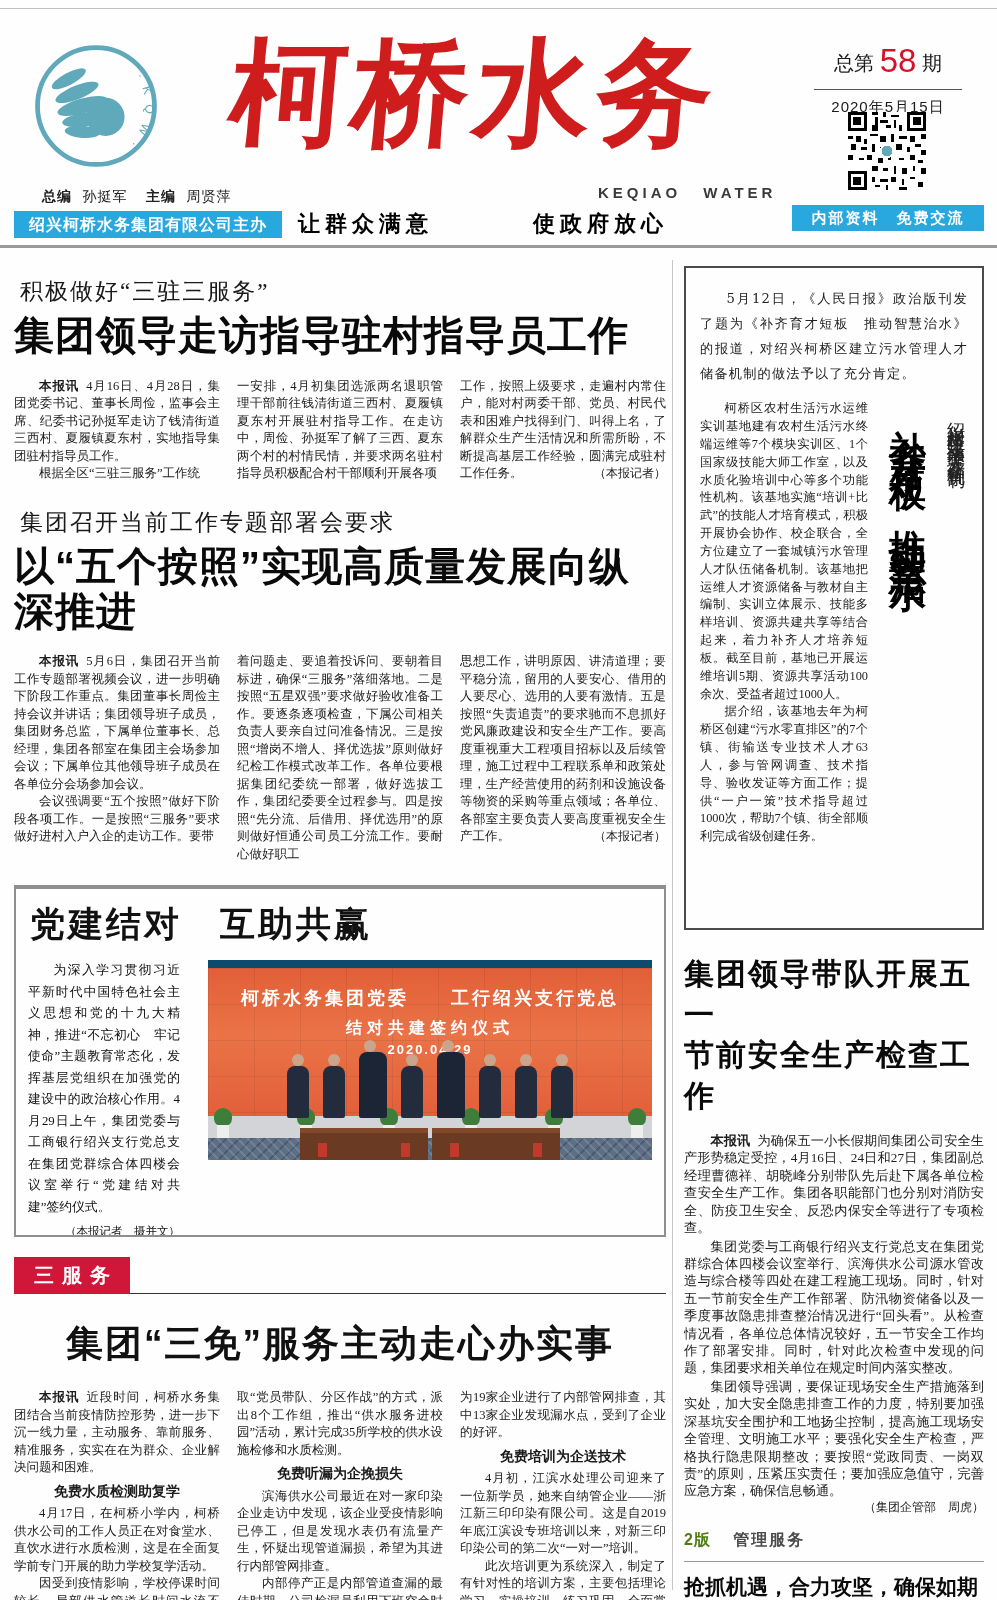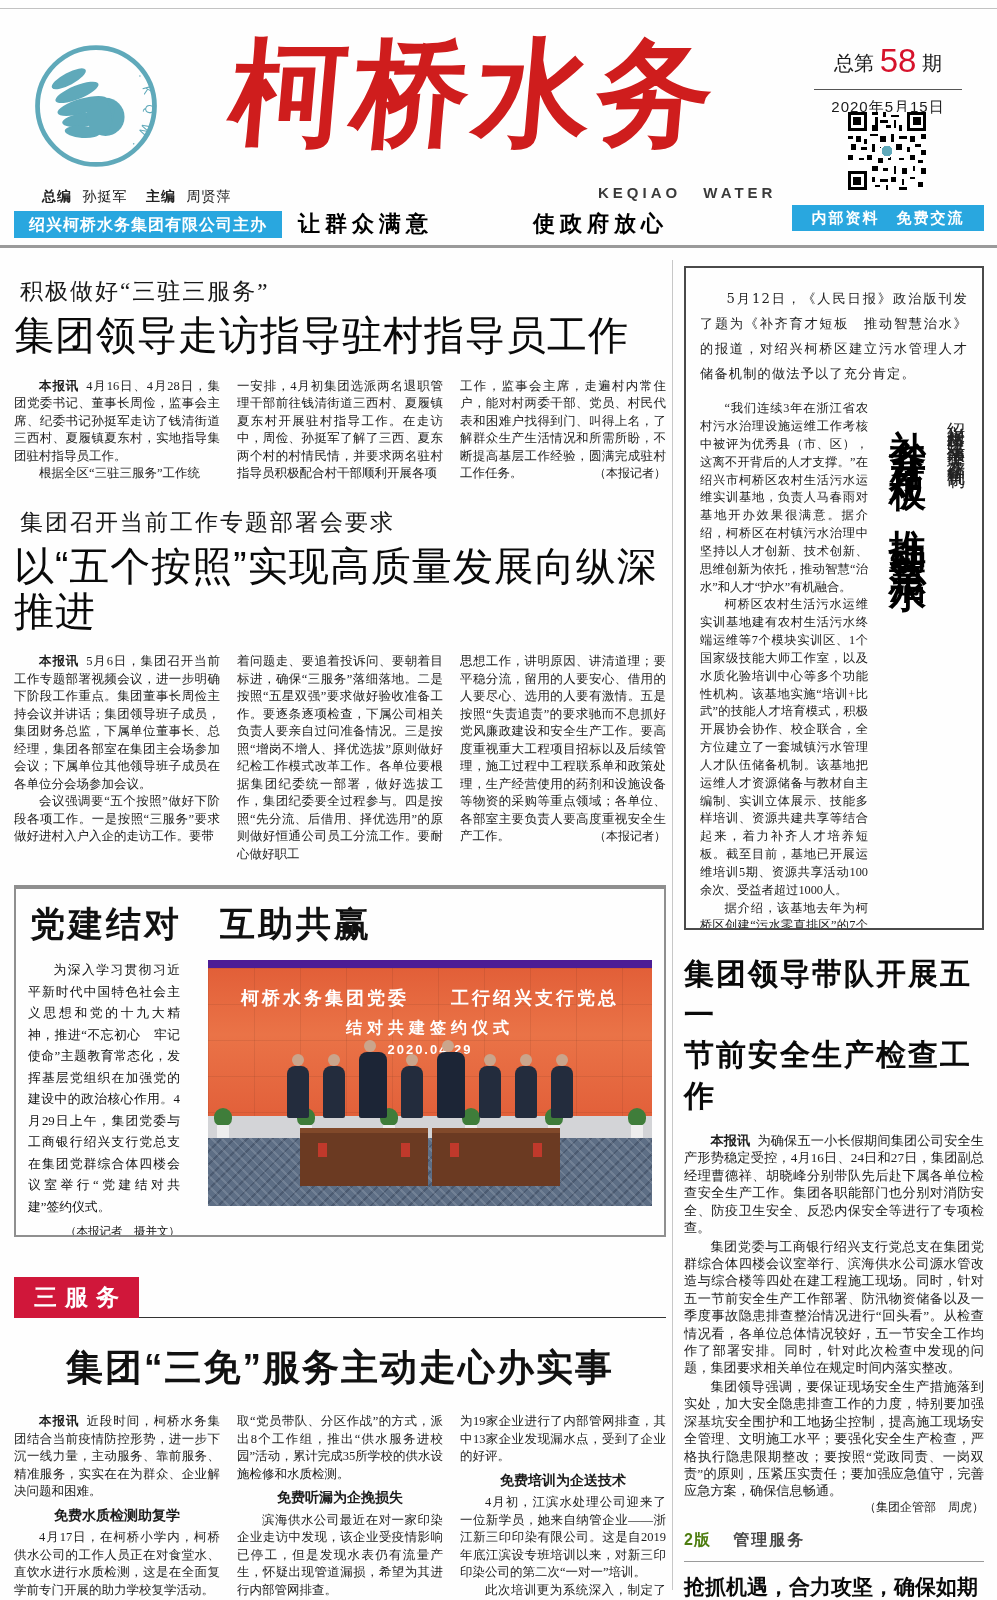--- a/index.html
+++ b/index.html
@@ -33,39 +33,39 @@
      text-align:center; line-height:26px; letter-spacing:2px; }
   .header-rule { position:absolute; top:245px; left:0; width:997px; height:3px; background:#9a9a9a; }
 
   
   .left-col  { position:absolute; left:14px;  top:252px; width:652px; }
   .right-col { position:absolute; left:684px; top:252px; width:300px; }
   .divider-v { position:absolute; left:672px; top:260px; width:1px; height:1330px; background:#c7c7c7; }
 
   
   .kicker { font-size:23px; letter-spacing:2px; color:#1a1a1a; margin:24px 0 6px 6px; }
-  .headline-xl { font-family:"Liberation Sans", sans-serif; font-weight:400; font-size:40px;
+  .headline-xl { font-family:"Liberation Sans", sans-serif; font-weight:700; font-size:40px;
      letter-spacing:1px; line-height:1.12; color:#0a0a0a; }
   .cols3 { display:flex; gap:17px; margin-top:20px; }
   .col { flex:1; font-size:12.5px; line-height:1.4; text-align:justify; color:#1c1c1c; }
   .p { text-indent:2em; }
   .lede { font-family:"Liberation Sans", sans-serif; font-weight:bold; margin-right:7px; }
   .byline { float:right; font-size:12px; }
   .subhead { font-family:"Liberation Sans", sans-serif; font-weight:bold; font-size:14px;
      text-align:center; margin:5px 0 4px; text-indent:0; }
 
   
   .photo-box { margin-top:22px; border:2px solid #8f8f8f; border-top:4px solid #8f8f8f; height:352px;
      padding:8px 12px 12px; overflow:hidden; }
   .pb-head { font-family:"Liberation Sans", sans-serif; font-weight:900; font-size:35px;
      letter-spacing:3px; margin:4px 0 12px 2px; }
   .pb-flex { display:flex; gap:28px; }
   .pb-text { width:152px; font-size:12.8px; line-height:1.68; text-align:justify; }
   .pb-byline { display:block; text-align:right; font-size:11.5px; margin-top:4px; }
-  .photo { position:relative; flex:1; height:246px; overflow:hidden; background:#4c1d95;padding-left:6px; }
+  .photo { position:relative; flex:1; height:200px; overflow:hidden; background:#0c4a6e;padding-left:6px; }
   .ph-screen { position:absolute; left:0; right:0; top:8px; height:148px;
      background:linear-gradient(180deg,#e25f38 0%,#ea7347 45%,#e2603a 100%);
   }
   .ph-screen:after { content:""; position:absolute; inset:0;
      background:repeating-linear-gradient(to right, rgba(0,0,0,.07) 0 1px, transparent 1px 46px),
                 repeating-linear-gradient(to bottom, rgba(0,0,0,.07) 0 1px, transparent 1px 36px); }
   .ph-t1 { position:absolute; top:26px; left:0; right:0; text-align:center; color:#fff;
      font-family:"Liberation Sans", sans-serif; font-weight:900; font-size:18px; letter-spacing:3px; z-index:2;}
   .ph-t2 { position:absolute; top:58px; left:0; right:0; text-align:center; color:#fff;
      font-family:"Liberation Sans", sans-serif; font-weight:900; font-size:16px; letter-spacing:5px; z-index:2;}
@@ -87,21 +87,21 @@
   .table:before { left:18px; } .table:after { right:18px; }
   .plants { position:absolute; left:6px; right:6px; top:148px; display:flex; justify-content:space-between; z-index:2; }
   .plant { width:18px; height:30px; position:relative; }
   .plant:before { content:""; position:absolute; top:0; left:0; width:18px; height:18px; border-radius:50% 50% 40% 40%;
      background:#3f7d3a; }
   .plant:after { content:""; position:absolute; bottom:0; left:3px; width:12px; height:13px; background:#eee; }
 
   
   .sf-badgerow { display:flex; align-items:flex-end; margin-top:20px; }
   .sf-badge { background:#d0173a; color:#fff; font-family:"Liberation Sans", sans-serif; font-weight:bold;
-     font-size:23px; letter-spacing:8px; padding:5px 12px 5px 20px;margin-top:20px; }
+     font-size:20px; letter-spacing:8px; padding:5px 12px 5px 20px; }
   .sf-rule { flex:1; border-bottom:1px solid #333; }
   .sf-head { text-align:center; font-family:"Liberation Sans", sans-serif; font-weight:900; font-size:37px;
      letter-spacing:2px; margin:25px 0 18px; }
 
   
   .box-article { border:2px solid #4a4a4a; margin-top:14px; height:664px; padding:18px 14px 12px; overflow:hidden; }
   .box-lead { font-size:13.2px; line-height:1.9; text-align:justify; letter-spacing:1.2px; color:#222;
      text-indent:2em; font-family:"DejaVu Serif", serif; margin-bottom:14px; }
   .box-flex { display:flex; }
   .box-body { flex:1; font-size:12.3px; line-height:1.45; text-align:justify; color:#1c1c1c; }
@@ -258,21 +258,21 @@
       <div class="headline-xl">集团领导走访指导驻村指导员工作</div>
       <div class="cols3">
         <div class="col">
           <p class="p"><span class="lede">本报讯</span><span>4月16日、4月28日，集团党委书记、董事长周俭，监事会主席、纪委书记孙挺军走访了钱清街道三西村、夏履镇夏东村，实地指导集团驻村指导员工作。</span></p>
           <p class="p">根据全区“三驻三服务”工作统</p>
         </div>
         <div class="col">
           <p>一安排，4月初集团选派两名退职管理干部前往钱清街道三西村、夏履镇夏东村开展驻村指导工作。在走访中，周俭、孙挺军了解了三西、夏东两个村的村情民情，并要求两名驻村指导员积极配合村干部顺利开展各项</p>
         </div>
         <div class="col">
-          <p><span>工作，监事会主席，走遍村内常住户，能对村两委干部、党员、村民代表和困难户找得到门、叫得上名，了解群众生产生活情况和所需所盼，不断提高基层工作经验，圆满完成驻村工作任务。</span>
+          <p><span>工作，按照上级要求，走遍村内常住户，能对村两委干部、党员、村民代表和困难户找得到门、叫得上名，了解群众生产生活情况和所需所盼，不断提高基层工作经验，圆满完成驻村工作任务。</span>
           <span class="byline">（本报记者）</span></p>
         </div>
       </div>
     </div>
 
     <div style="margin-top:6px;">
       <div class="kicker">集团召开当前工作专题部署会要求</div>
       <div class="headline-xl">以“五个按照”实现高质量发展向纵深推进</div>
       <div class="cols3">
         <div class="col">
@@ -358,21 +358,20 @@
       </div>
     </div>
   </div>
 
   <div class="right-col">
 
     <div class="box-article">
       <p class="box-lead">5月12日，《人民日报》政治版刊发了题为《补齐育才短板　推动智慧治水》的报道，对绍兴柯桥区建立污水管理人才储备机制的做法予以了充分肯定。</p>
       <div class="box-flex">
         <div class="box-body">
-          <p class="p">“我们连续3年在浙江省农村污水治理设施运维工作考核中被评为优秀县（市、区），这离不开背后的人才支撑。”在绍兴市柯桥区农村生活污水运维实训基地，负责人马春雨对基地开办效果很满意。据介绍，柯桥区在村镇污水治理中坚持以人才创新、技术创新、思维创新为依托，推动智慧“治水”和人才“护水”有机融合。</p>
           <p class="p">柯桥区农村生活污水运维实训基地建有农村生活污水终端运维等7个模块实训区、1个国家级技能大师工作室，以及水质化验培训中心等多个功能性机构。该基地实施“培训+比武”的技能人才培育模式，积极开展协会协作、校企联合，全方位建立了一套城镇污水管理人才队伍储备机制。该基地把运维人才资源储备与教材自主编制、实训立体展示、技能多样培训、资源共建共享等结合起来，着力补齐人才培养短板。截至目前，基地已开展运维培训5期、资源共享活动100余次、受益者超过1000人。</p>
           <p class="p">据介绍，该基地去年为柯桥区创建“污水零直排区”的7个镇、街输送专业技术人才63人，参与管网调查、技术指导、验收发证等方面工作；提供“一户一策”技术指导超过1000次，帮助7个镇、街全部顺利完成省级创建任务。</p>
         </div>
         <div class="vhead">
           <span class="vhead-sub">绍兴柯桥区建立污水管理人才储备机制</span>
           <span class="vhead-big">补齐育才短板　推动智慧治水</span>
         </div>
       </div>
     </div>
 

